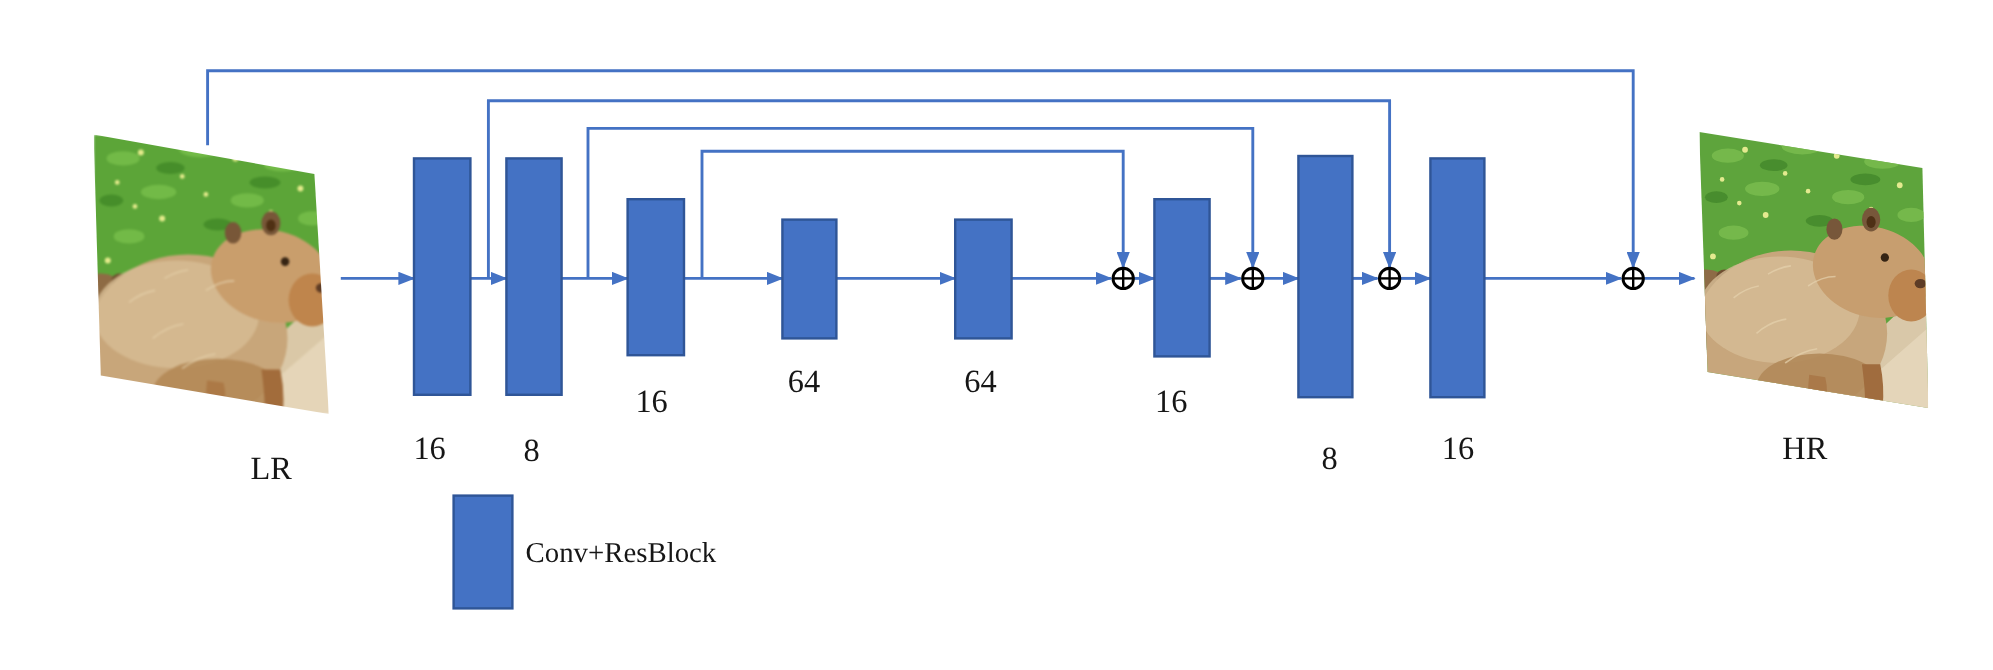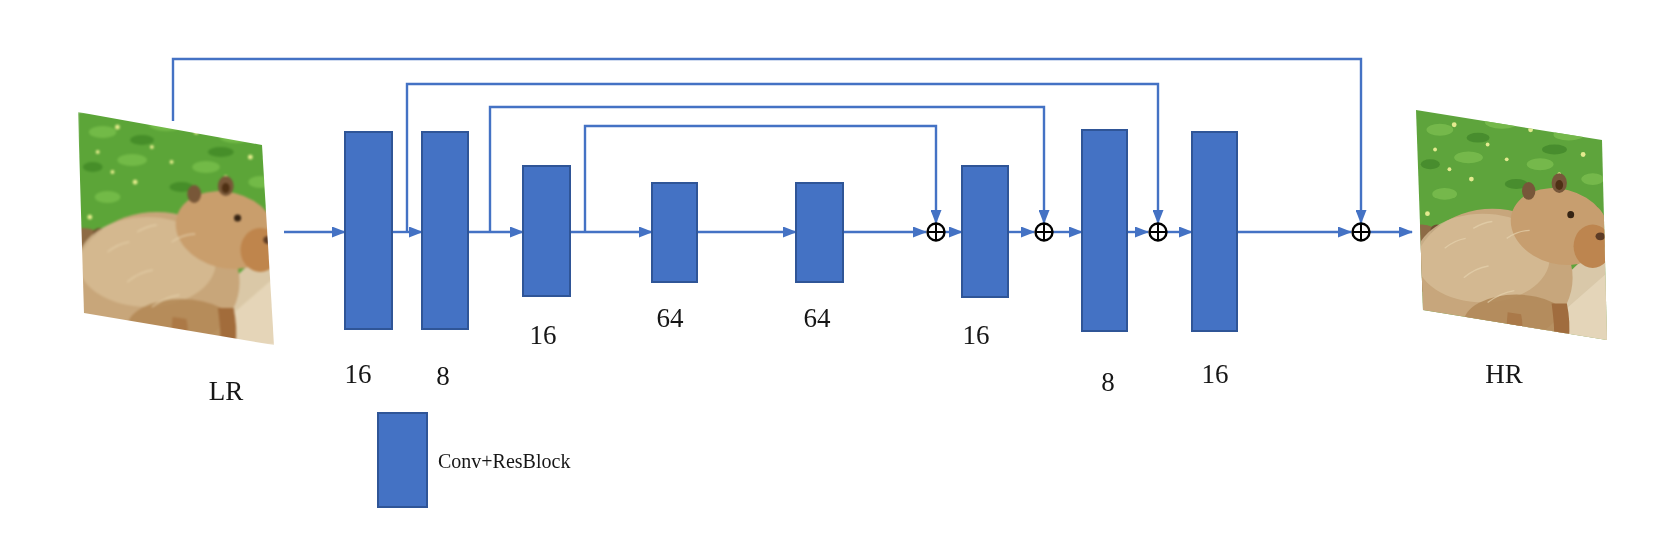--- a/index.html
+++ b/index.html
@@ -13,21 +13,21 @@
   #diagram-svg{position:absolute;left:0;top:0;}
   .lbl{
     position:absolute;
     transform:translate(-50%,-50%);
     font-size:27px;color:#161616;
     white-space:nowrap;line-height:1;
   }
   .legend-lbl{
     position:absolute;
     transform:translate(0,-50%);
-    font-size:20px;color:#161616;white-space:nowrap;line-height:1;
+    font-size:24px;color:#161616;white-space:nowrap;line-height:1;
   }
   .photo{
     position:absolute;overflow:hidden;
   }
   .photo svg{display:block;width:100%;height:100%;}
   #lr-photo{
     left:78px;top:112px;width:197px;height:233px;
     clip-path:polygon(0px 0px,184px 33px,196px 233px,6px 201px);
   }
   #lr-photo svg{filter:blur(1.1px) saturate(1.05);}

